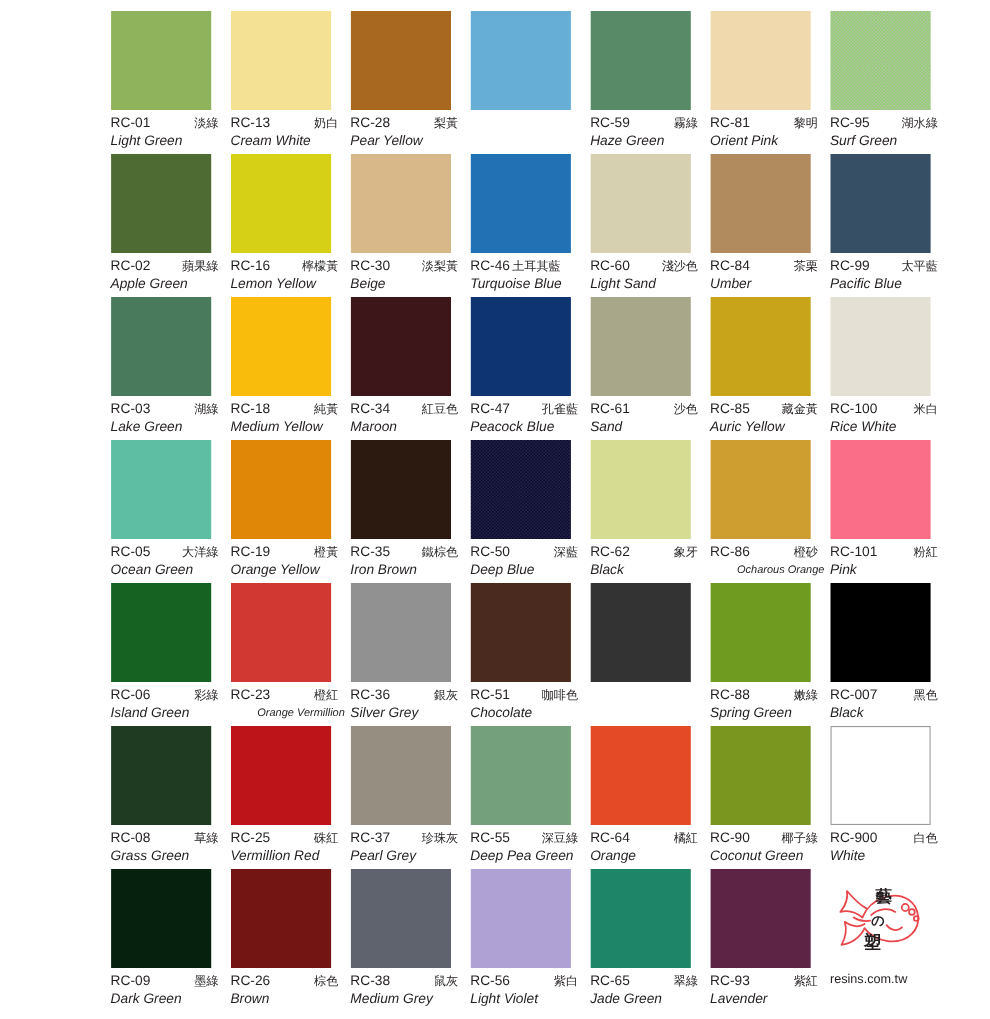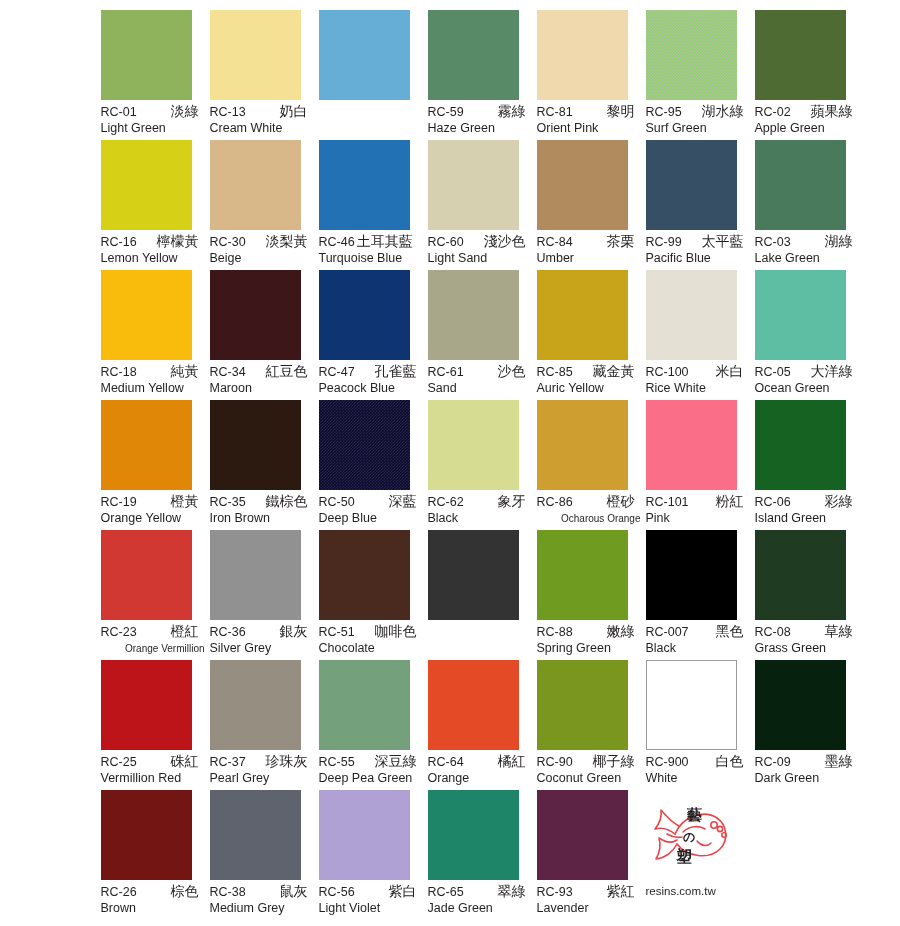--- a/index.html
+++ b/index.html
@@ -54,37 +54,38 @@
     white-space: nowrap;
     height: 17px;
     line-height: 17px;
   }
   .code {
     font-size: 12.5px;
     letter-spacing: 0px;
     color: #231f20;
   }
   .cn {
-    font-size: 14px;
+    font-size: 11px;
     color: #231f20;
     margin-left: auto;
     padding-right: 6px;
     font-family: "DejaVu Sans", "Liberation Sans", sans-serif;
   }
   .cn.tight {
     margin-left: 2px;
     padding-right: 0;
     font-family: Liberation Serif, serif;
   }
   .en {
     font-size: 12.5px;
     color: #231f20;
     line-height: 17px;
     height: 17px;
     white-space: nowrap;
+    font-style: italic;
   }
   .en.small {
     font-size: 10px;
     line-height: 17px;
     text-align: right;
   }
   
   .tex-check {
     background-color: #8fd06a;
     background-image:
@@ -138,20 +139,30 @@
       </div>
     </div>
     <div class="swatch-cell">
       <div class="swatch-chip" style="background-color: rgb(245, 225, 147);"></div>
       <div class="swatch-labels">
         <div class="label-row-top">
           <span class="code">RC-13</span>
           <span class="cn">奶白</span>
         </div>
         <div class="en">Cream White</div>
+      </div>
+    </div>
+    <div class="swatch-cell">
+      <div class="swatch-chip" style="background-color: rgb(169, 104, 32);"></div>
+      <div class="swatch-labels">
+        <div class="label-row-top">
+          <span class="code">RC-28</span>
+          <span class="cn">梨黃</span>
+        </div>
+        <div class="en">Pear Yellow</div>
       </div>
     </div>
     <div class="swatch-cell">
       <div class="swatch-chip" style="background-color: rgb(102, 174, 214);"></div>
     </div>
     <div class="swatch-cell">
       <div class="swatch-chip" style="background-color: rgb(88, 138, 104);"></div>
       <div class="swatch-labels">
         <div class="label-row-top">
           <span class="code">RC-59</span>

